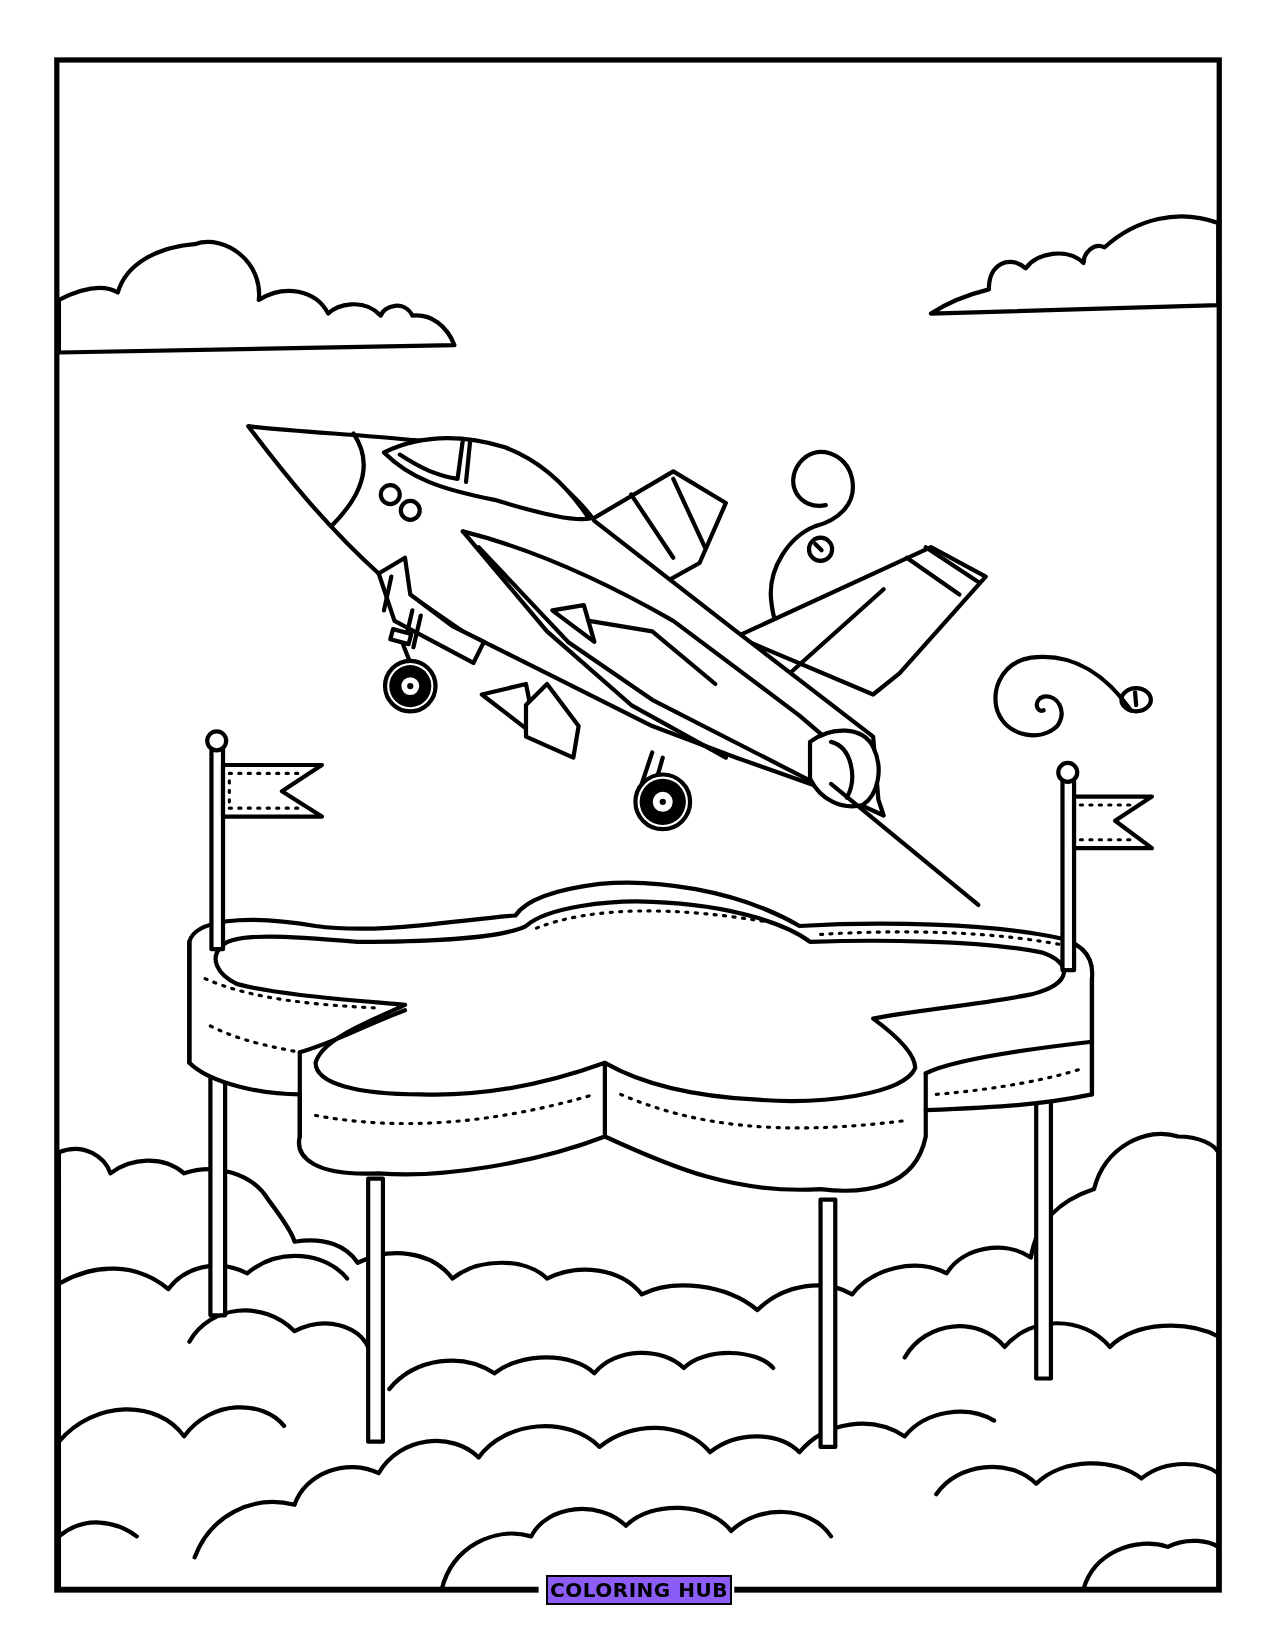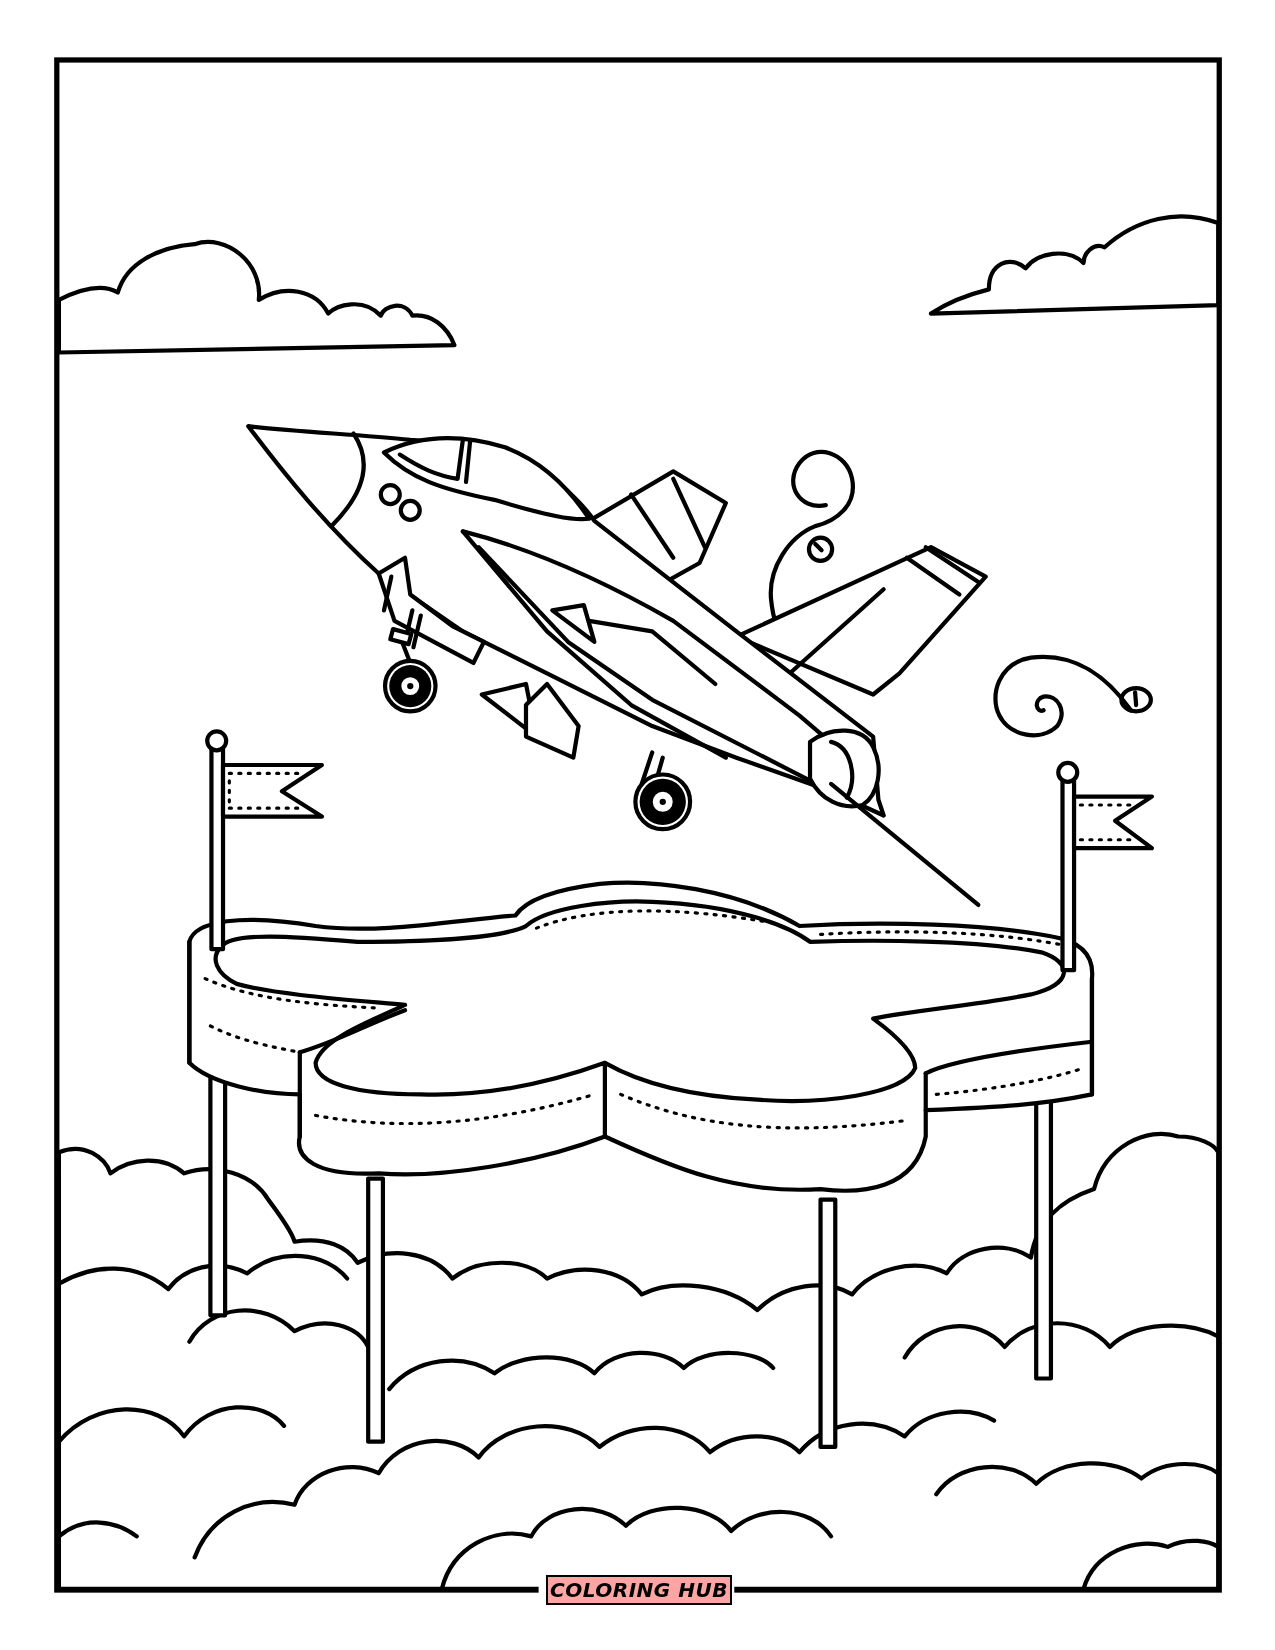--- a/index.html
+++ b/index.html
@@ -5,23 +5,23 @@
   html, body { margin: 0; padding: 0; background: #ffffff; }
   body { width: 1275px; height: 1650px; position: relative; overflow: hidden; font-family: "Liberation Sans", sans-serif; }
   #page { position: absolute; left: 0; top: 0; width: 1275px; height: 1650px; }
   svg.art { position: absolute; left: 0; top: 0; width: 1275px; height: 1650px; }
   .ln { fill: none; stroke: #000; stroke-width: 4; stroke-linejoin: round; stroke-linecap: round; }
   .fw { fill: #fff; stroke: #000; stroke-width: 4; stroke-linejoin: round; stroke-linecap: round; }
   .dot { fill: none; stroke: #000; stroke-width: 3; stroke-dasharray: 2 7; stroke-linecap: round; }
   .border { fill: none; stroke: #000; stroke-width: 5; }
   #brand {
     position: absolute; left: 546px; top: 1575px; width: 186px; height: 30px;
-    background: #fca5a5; border: 2px solid #000; box-sizing: border-box;
+    background: #8b5cf6; border: 2px solid #000; box-sizing: border-box;
     display: flex; align-items: center; justify-content: center;
-    font-family: "DejaVu Sans", sans-serif; font-weight: bold; font-size: 20px; letter-spacing: 0.5px; color: #000; font-style: italic;
+    font-family: "DejaVu Sans", sans-serif; font-weight: bold; font-size: 20px; letter-spacing: 0.5px; color: #000;
   }
 </style>
 </head>
 <body>
 
 <div id="page">
   <svg class="art" viewBox="0 0 1212 1568" preserveAspectRatio="none" xmlns="http://www.w3.org/2000/svg">
 
     <rect class="border" x="54" y="57" width="1105" height="1454"></rect>
 

